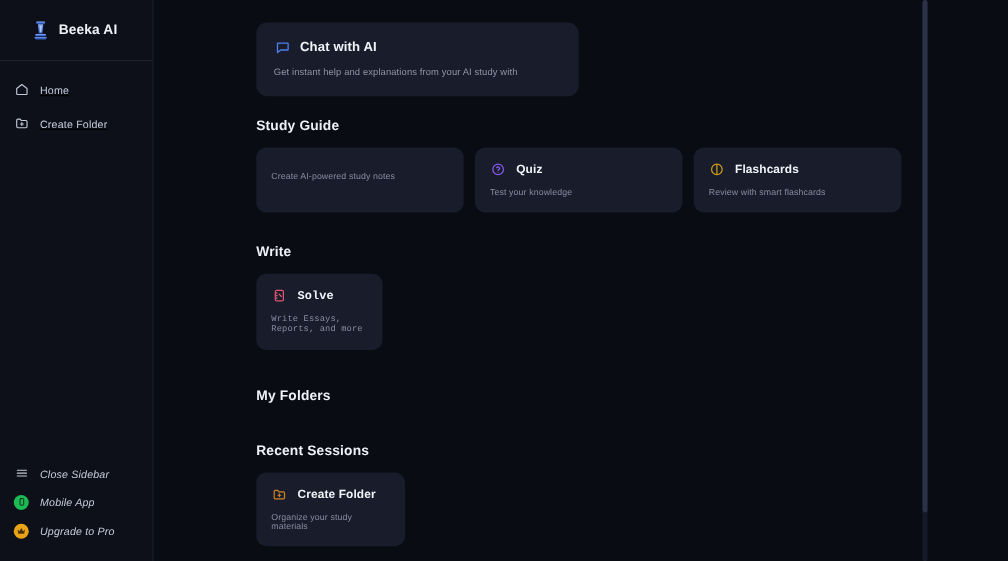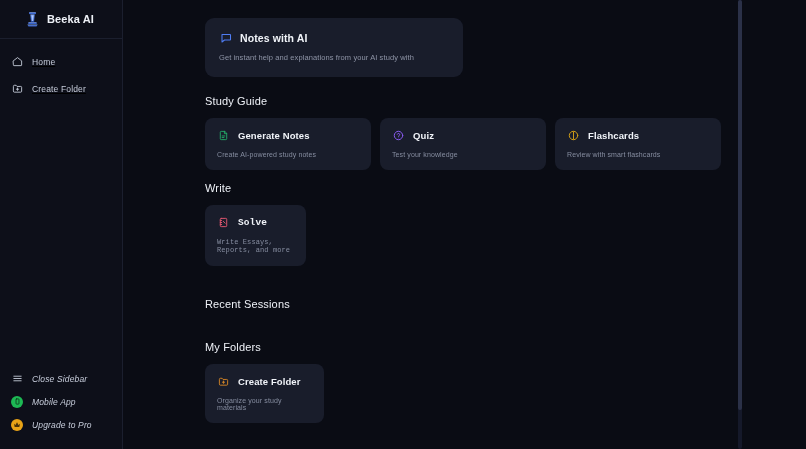--- a/index.html
+++ b/index.html
@@ -28,21 +28,21 @@
     width: 123px;
     height: 449px;
     flex: 0 0 123px;
     background: #0d0f19;
     border-right: 1px solid #1b1f2e;
     display: flex;
     flex-direction: column;
   }
 
   .brand {
-    height: 39px;
+    height: 49px;
     display: flex;
     align-items: center;
     gap: 7px;
     padding-left: 25px;
     border-bottom: 1px solid #1b1f2e;
   }
   .brand-logo {
     width: 15px;
     height: 17px;
     display: flex;
@@ -140,27 +140,27 @@
   }
   .hero-sub {
     margin-top: 9px;
     font-size: 7.5px;
     color: #8e94a6;
     letter-spacing: 0.1px;
   }
 
   .section-title {
     font-size: 11px;
-    font-weight: normal;
+    font-weight: bold;
     color: #eef1f7;
     letter-spacing: 0.15px;
   }
 
   .sec-study  { margin-top: 18px; }
-  .sec-write  { margin-top: 12px; }
+  .sec-write  { margin-top: 26px; }
   .sec-recent { margin-top: 32px; }
   .sec-folders{ margin-top: 31px; }
 
   .card-row {
     display: flex;
     gap: 9px;
     margin-top: 11px;
   }
 
   .card {
@@ -313,39 +313,29 @@
 
     <div class="content">
 
       <div class="hero-card">
         <div class="hero-head">
           <span class="card-icon">
             <svg width="12" height="12" viewBox="0 0 24 24" fill="none" stroke="#4f7df3" stroke-width="2.1" stroke-linecap="round" stroke-linejoin="round">
               <path d="M4 5h16a1 1 0 0 1 1 1v9a1 1 0 0 1-1 1H9l-5 4V6a1 1 0 0 1 1-1z"></path>
             </svg>
           </span>
-          <span class="hero-title">Notes with AI</span>
+          <span class="hero-title">Chat with AI</span>
         </div>
         <div class="hero-sub">Get instant help and explanations from your AI study with</div>
       </div>
 
       <div class="section-title sec-study">Study Guide</div>
       <div class="card-row">
 
         <div class="card">
-          <div class="card-head">
-            <span class="card-icon">
-              <svg width="11" height="11" viewBox="0 0 24 24" fill="none" stroke="#22a565" stroke-width="2.1" stroke-linecap="round" stroke-linejoin="round">
-                <path d="M14 3H7a2 2 0 0 0-2 2v14a2 2 0 0 0 2 2h10a2 2 0 0 0 2-2V8z"></path>
-                <path d="M14 3v5h5"></path>
-                <path d="M9 13h6M9 16.5h4"></path>
-              </svg>
-            </span>
-            <span class="card-title">Generate Notes</span>
-          </div>
           <div class="card-sub">Create AI-powered study notes</div>
         </div>
 
         <div class="card">
           <div class="card-head">
             <span class="card-icon">
               <svg width="11" height="11" viewBox="0 0 24 24" fill="none" stroke="#8b5cf6" stroke-width="2.1" stroke-linecap="round" stroke-linejoin="round">
                 <circle cx="12" cy="12" r="9.2"></circle>
                 <path d="M9.4 9.2a2.7 2.7 0 0 1 5.2.9c0 1.8-2.6 2.3-2.6 3.9"></path>
                 <circle cx="12" cy="17.2" r="0.9" fill="#8b5cf6" stroke="none"></circle>
@@ -381,23 +371,23 @@
                 <path d="M5 7.5h3M5 12h3M5 16.5h3"></path>
                 <path d="M11.5 9.5l4 4"></path>
               </svg>
             </span>
             <span class="card-title">Solve</span>
           </div>
           <div class="card-sub">Write Essays, Reports, and more</div>
         </div>
       </div>
 
+      <div class="section-title sec-folders">My Folders</div>
+
       <div class="section-title sec-recent">Recent Sessions</div>
-
-      <div class="section-title sec-folders">My Folders</div>
       <div class="card-row">
         <div class="card card-folder">
           <div class="card-head">
             <span class="card-icon">
               <svg width="11" height="11" viewBox="0 0 24 24" fill="none" stroke="#d08326" stroke-width="2.1" stroke-linecap="round" stroke-linejoin="round">
                 <path d="M3 7a2 2 0 0 1 2-2h4l2 2.5h8a2 2 0 0 1 2 2V18a2 2 0 0 1-2 2H5a2 2 0 0 1-2-2z"></path>
                 <path d="M12 11v5M9.5 13.5h5"></path>
               </svg>
             </span>
             <span class="card-title">Create Folder</span>

